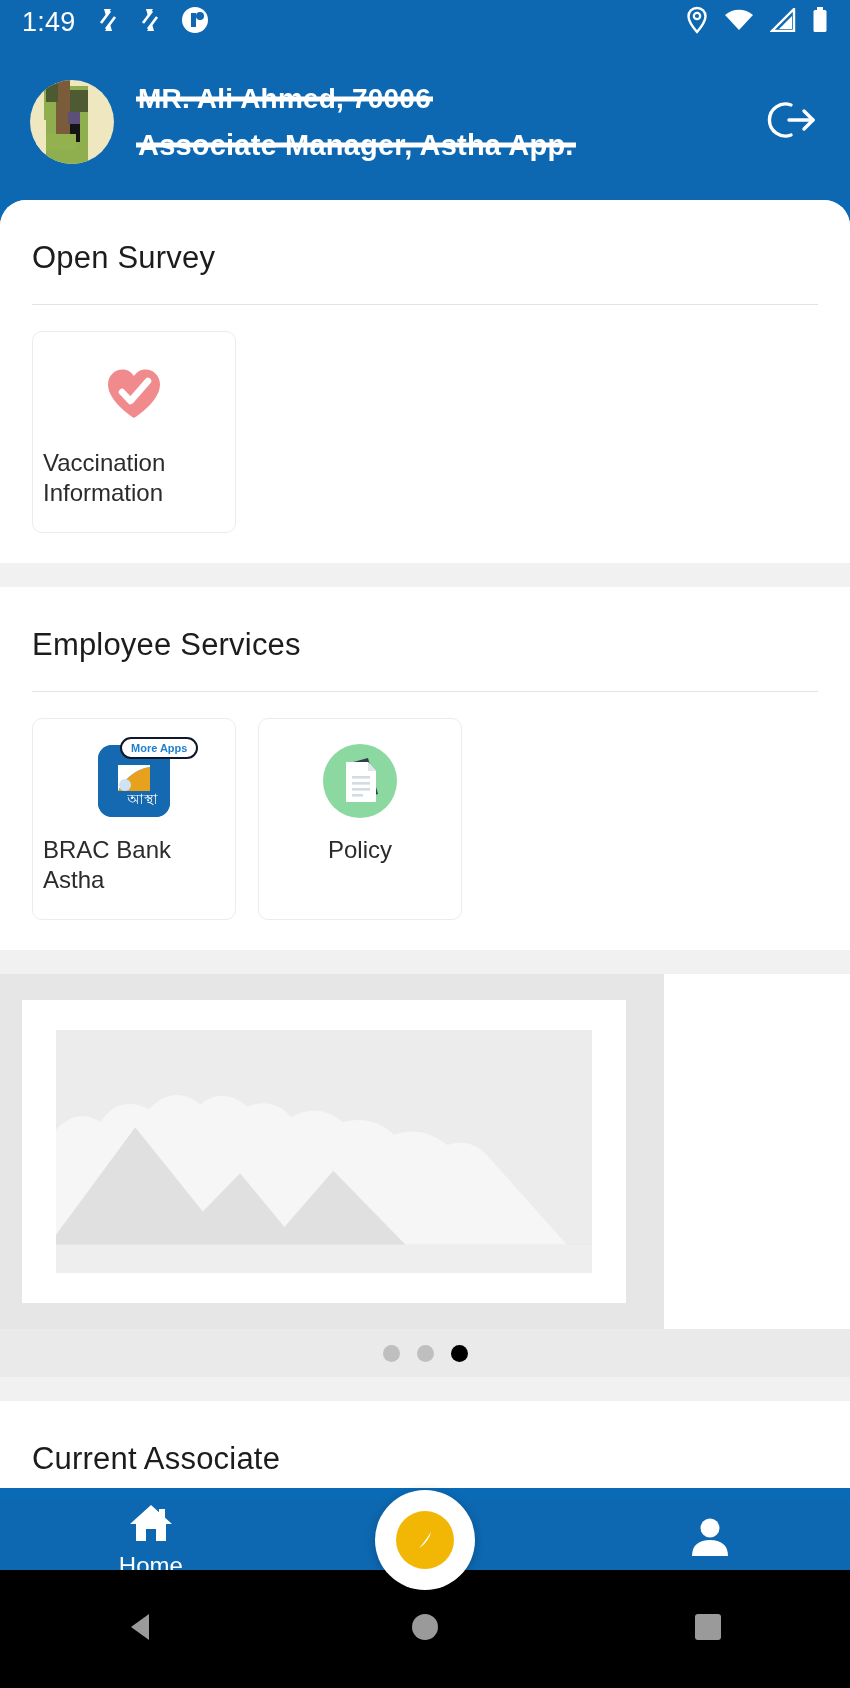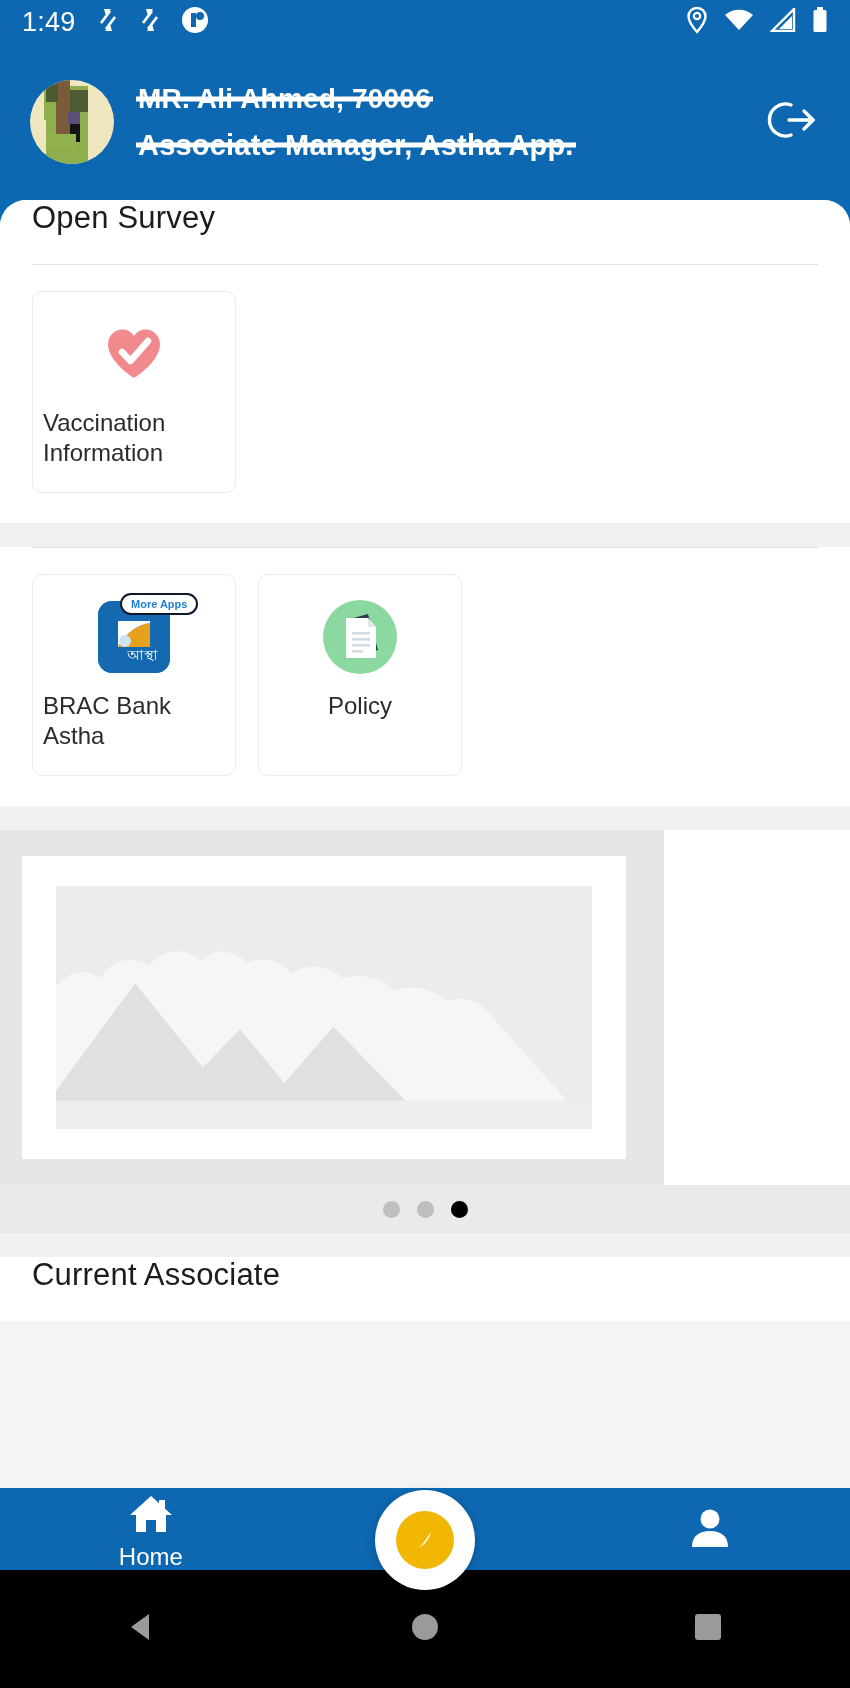--- a/index.html
+++ b/index.html
@@ -47,21 +47,21 @@
 
   
   .sheet{
     position:absolute; top:200px; left:0; width:850px; height:1288px;
     background:#f4f4f4; border-top-left-radius:26px; border-top-right-radius:26px;
     overflow:hidden;
   }
   .card{ background:#fff; width:850px; padding:0 32px; }
   .sec-title{
     font-size:31px; color:#1c1c1c; font-weight:400; letter-spacing:.2px;
-    padding-bottom:28px;
+    padding-top:40px; padding-bottom:28px;
   }
   .sec-rule{ height:1px; background:#e2e2e2; width:100%; }
   .tile-row{ display:flex; gap:22px; padding:26px 0 30px 0; }
   .tile{
     width:204px; border:1px solid #ececec; border-radius:10px; background:#fff;
     display:flex; flex-direction:column; align-items:center; justify-content:flex-start;
     padding:26px 10px 24px 10px; min-height:176px;
   }
   .tile-label{
     margin-top:18px; text-align:left; font-size:24px; color:#2b2b2b; line-height:30px;
@@ -111,21 +111,21 @@
   .slide-edge{ flex:0 0 auto; width:16px; background:#e6e6e6; }
   .dots{
     width:850px; background:#eaeaea; height:48px; display:flex;
     align-items:center; justify-content:center; gap:17px;
   }
   .dot{ width:17px; height:17px; border-radius:50%; background:#bfbfbf; }
   .dot.active{ background:#000; }
 
   
   .bottomnav{
-    position:absolute; left:0; bottom:115px; width:850px; height:82px;
+    position:absolute; left:0; bottom:106px; width:850px; height:82px;
     background:#0d68b1; display:flex; align-items:center;padding-left:11px;
   }
   .nav-item{
     flex:1; display:flex; flex-direction:column; align-items:center; justify-content:center;
     color:#fff; gap:4px;
   }
   .nav-label{ font-size:24px; color:#fff; line-height:28px; }
   .fab{
     position:absolute; left:50%; transform:translateX(-50%); bottom:98px;
     width:100px; height:100px; border-radius:50%; background:#fff;
@@ -244,20 +244,21 @@
             </svg>
           </div>
           <div class="tile-label">Vaccination Information</div>
         </div>
       </div>
     </div>
 
     <div class="gap"></div>
 
     <div class="card">
+      <div class="sec-title">Employee Services</div>
       <div class="sec-rule"></div>
       <div class="tile-row">
 
         <div class="tile">
           <div class="tile-icon">
             <div class="astha">
               <div class="astha-inner">
                 <svg width="72" height="72" viewBox="0 0 72 72">
                   <rect width="72" height="72" rx="14" fill="#1569b0"></rect>
                   <path d="M20 46 L52 46 L52 22 C38 24 27 33 20 46 Z" fill="#e8a11c"></path>

